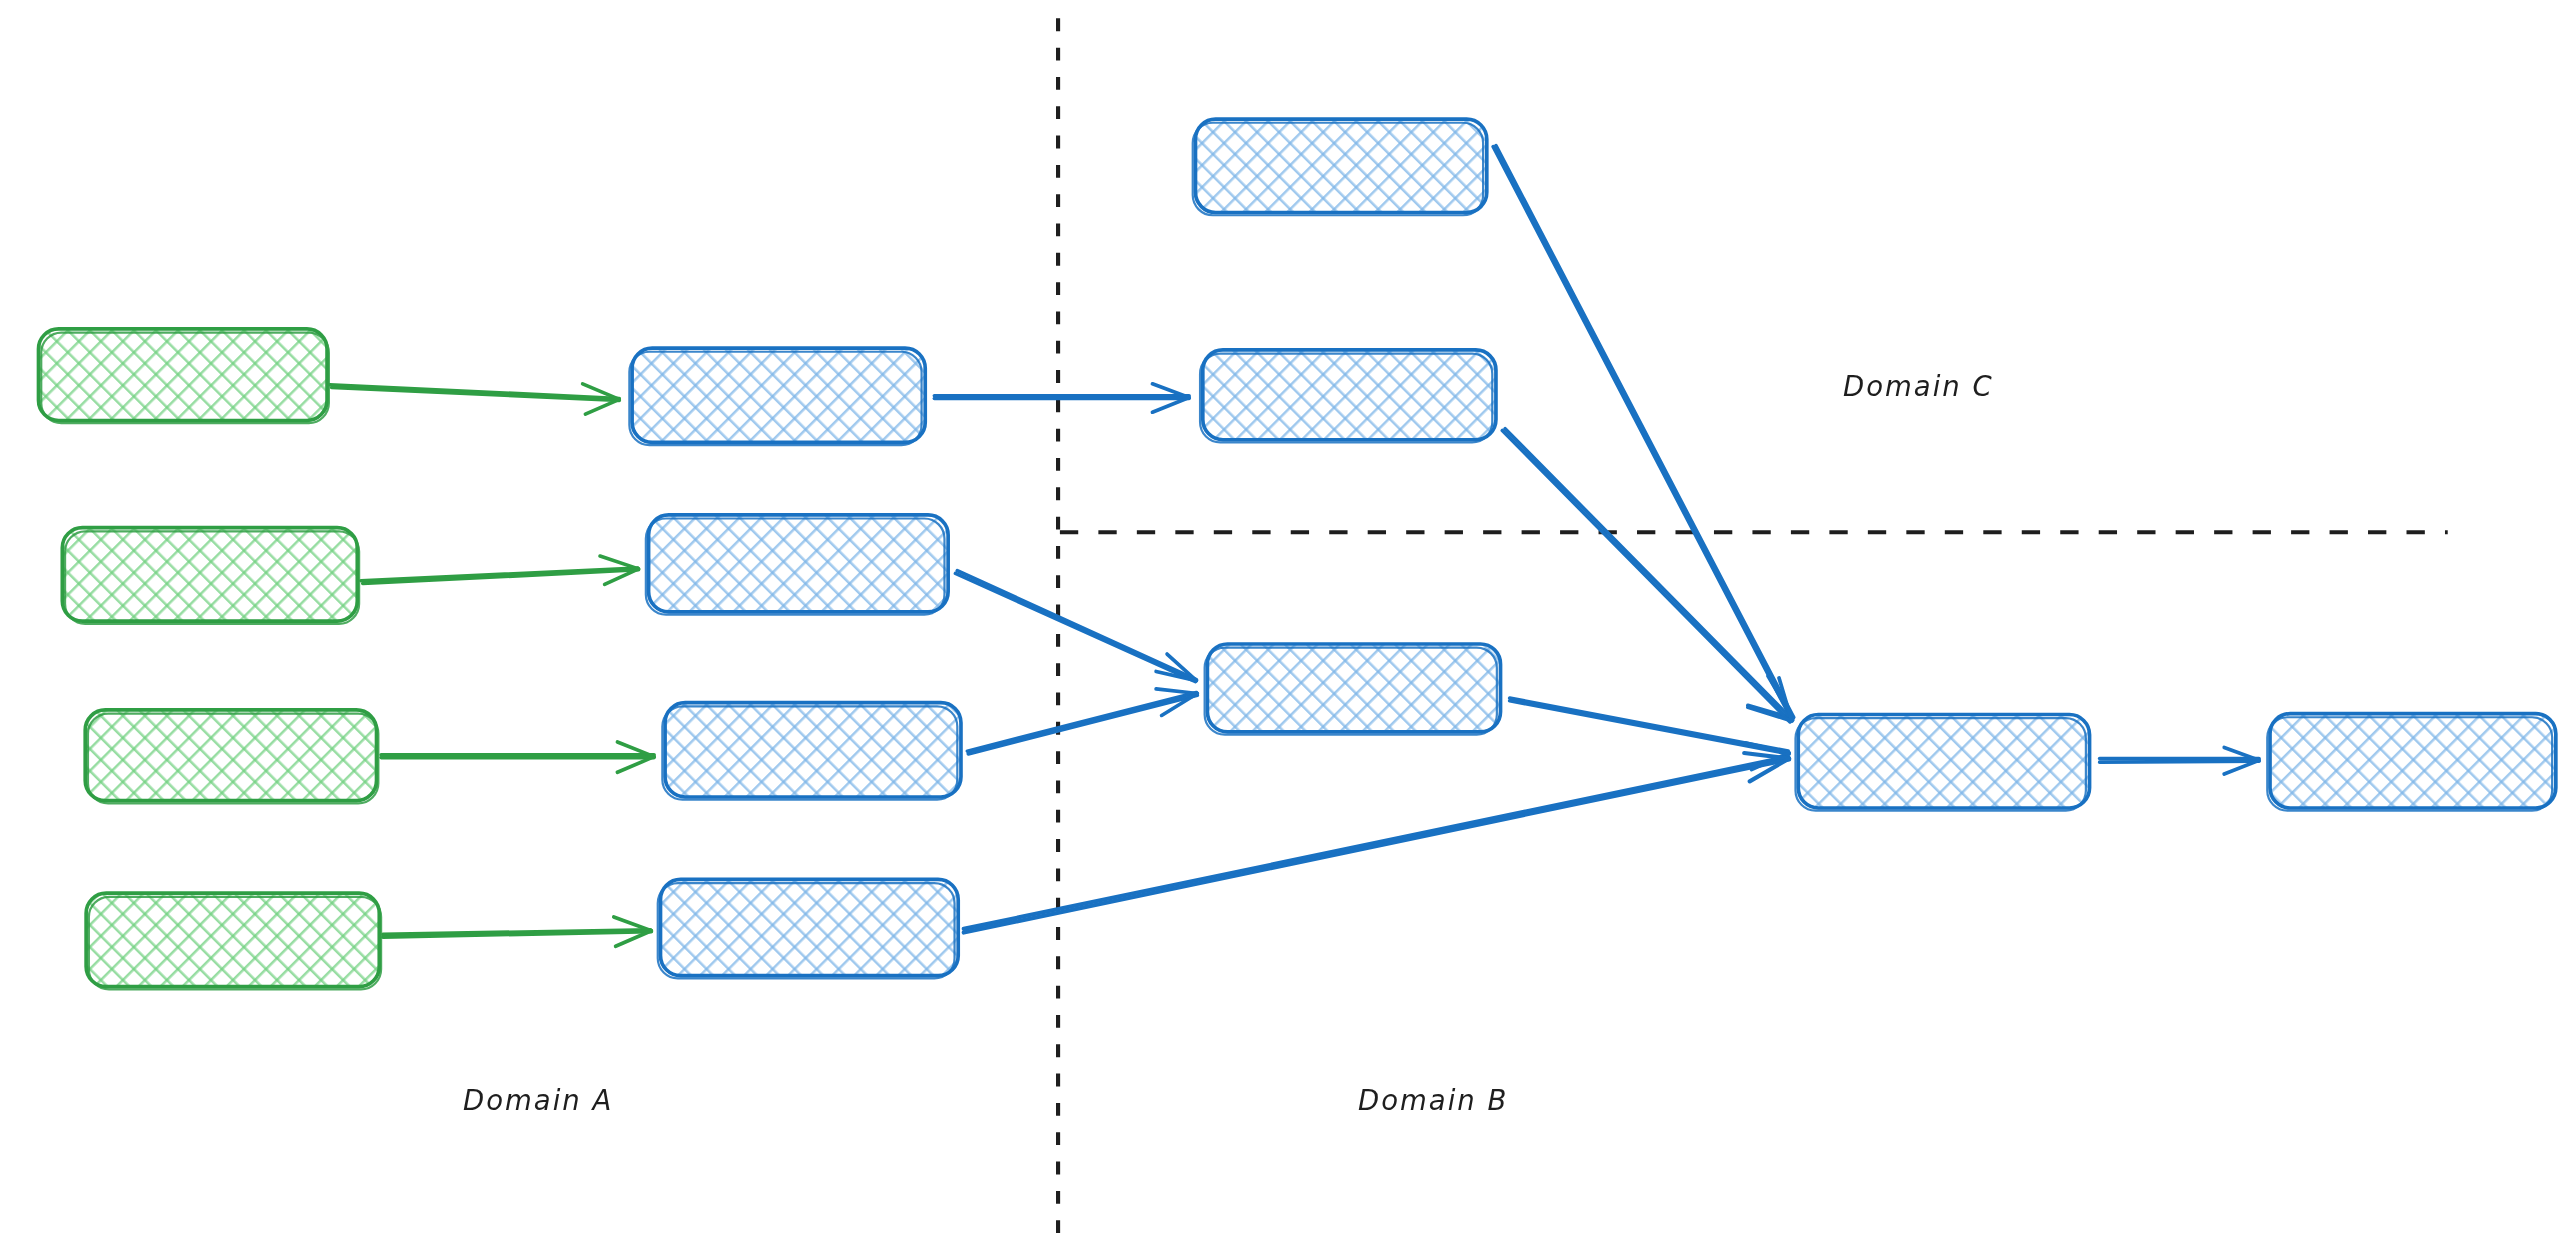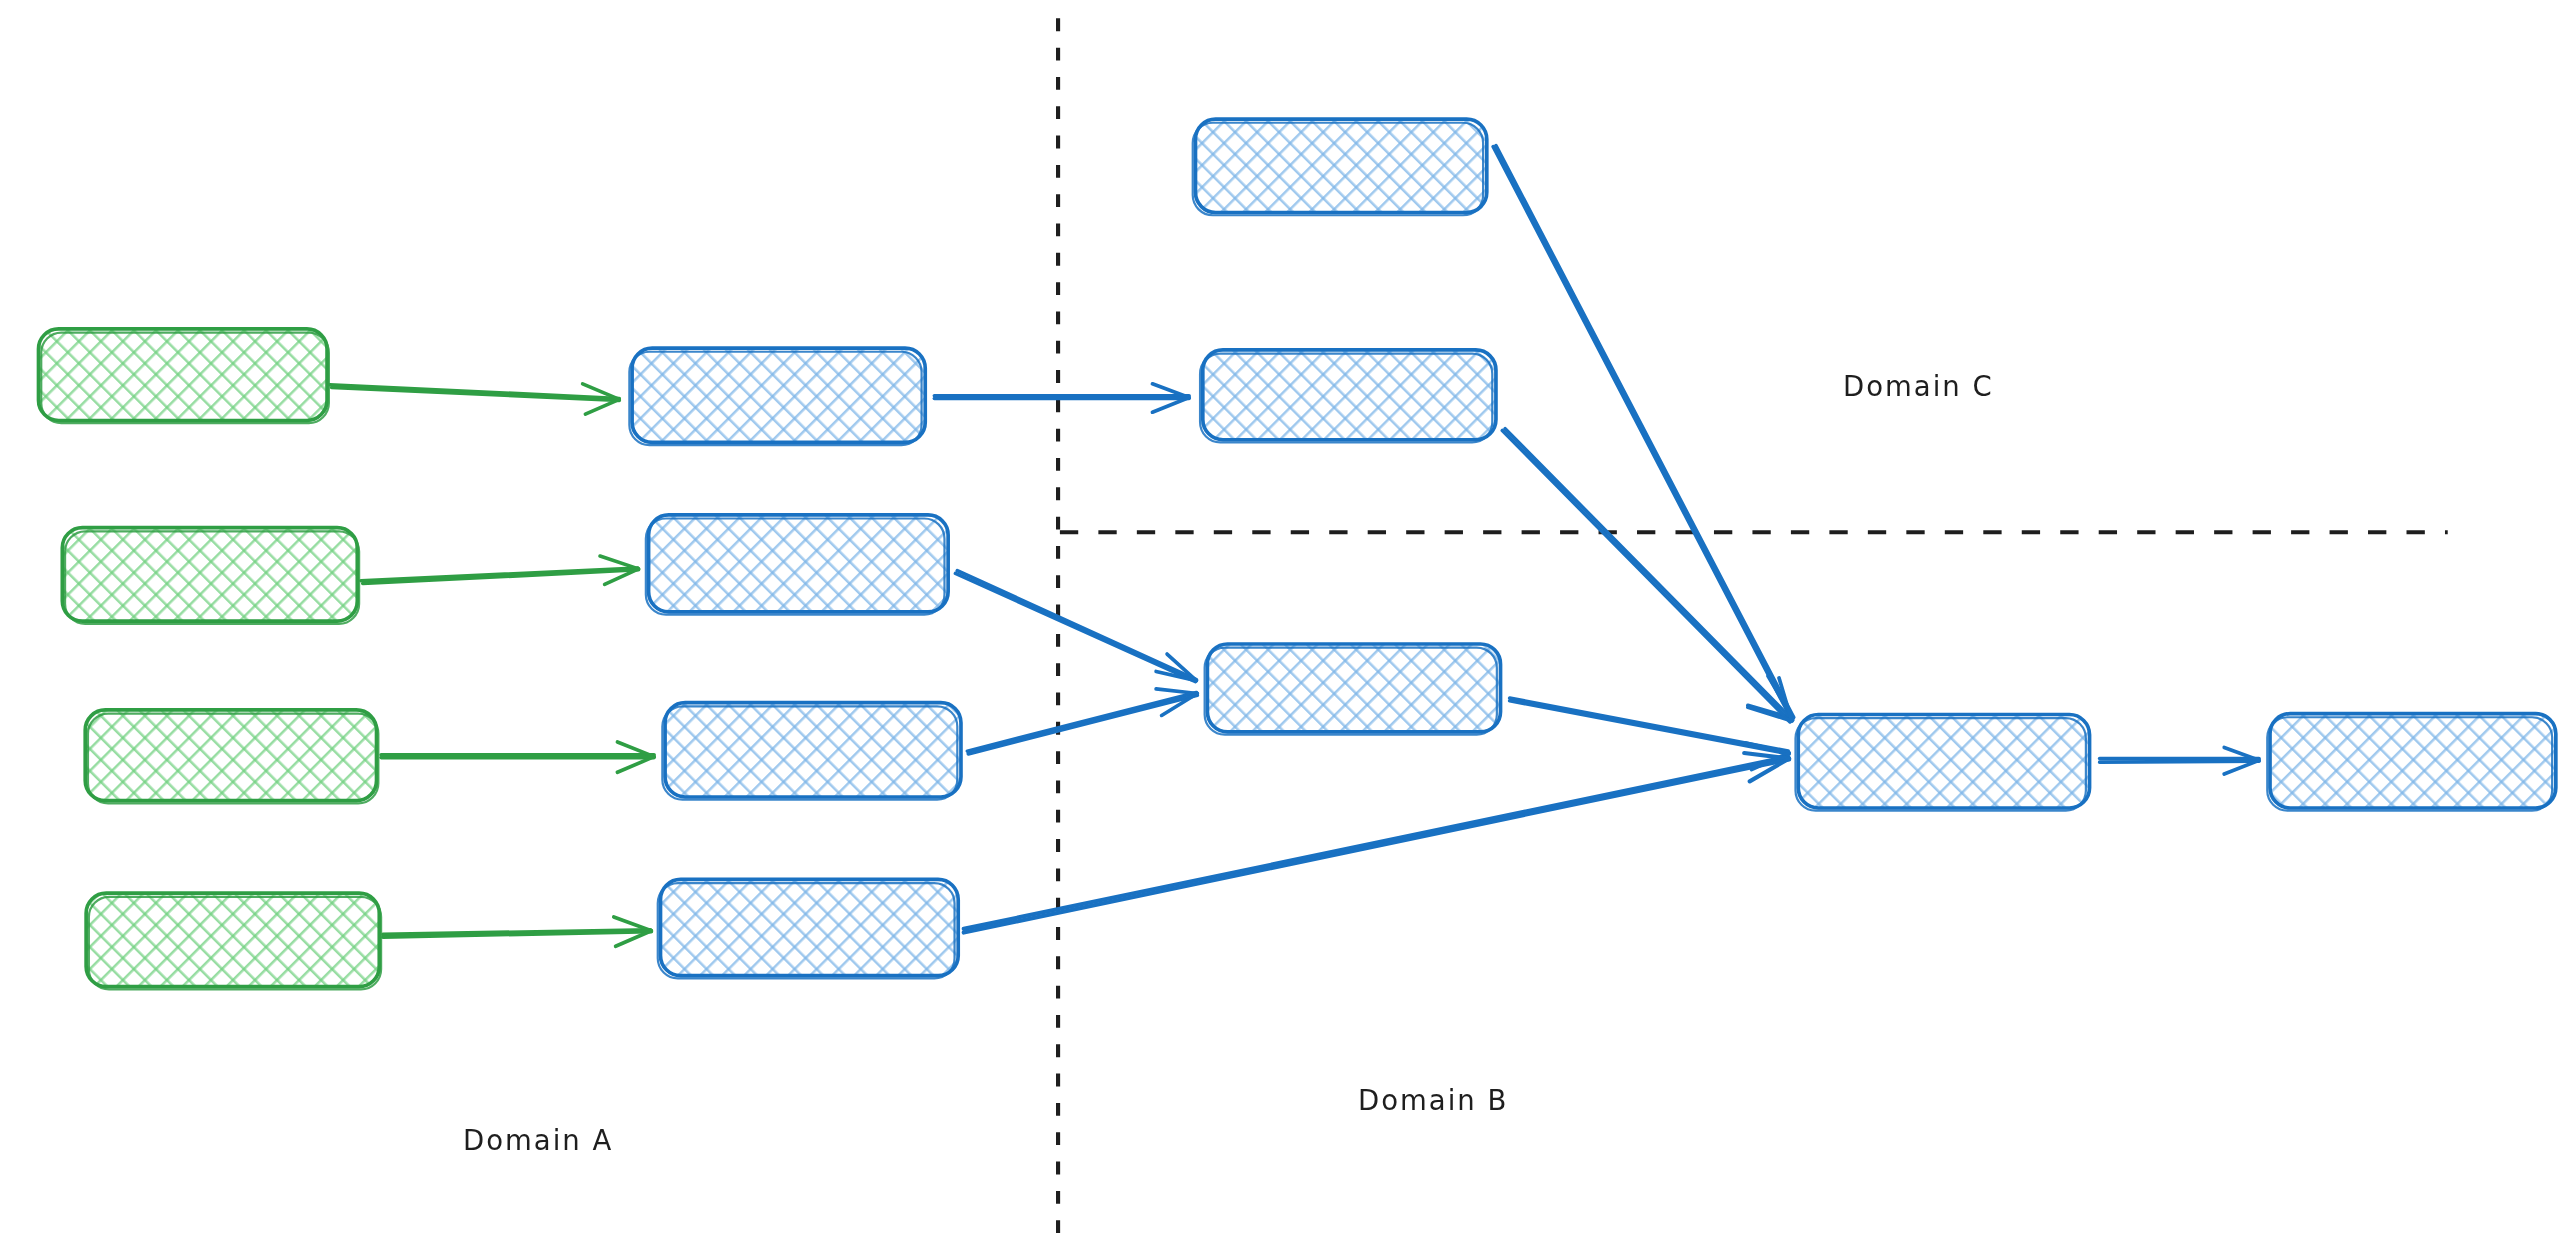--- a/index.html
+++ b/index.html
@@ -25,23 +25,24 @@
     width: 2576px;
     height: 1255px;
   }
   .domain-label {
     position: absolute;
     font-family: "DejaVu Sans", sans-serif;
     font-size: 27.5px;
     letter-spacing: 2px;
     color: #1e1e1e;
     white-space: nowrap;
+    font-style: italic;
     font-weight: 400;
   }
-  #label-domain-a { left: 463px; top: 1124px; }
+  #label-domain-a { left: 463px; top: 1084px; }
   #label-domain-b { left: 1358px; top: 1084px; }
   #label-domain-c { left: 1843px; top: 370px; }
 </style>
 </head>
 <body>
 
 <div id="canvas-root">
 
   <svg id="scene" viewBox="0 0 2812 1370" xmlns="http://www.w3.org/2000/svg">
     <defs>

